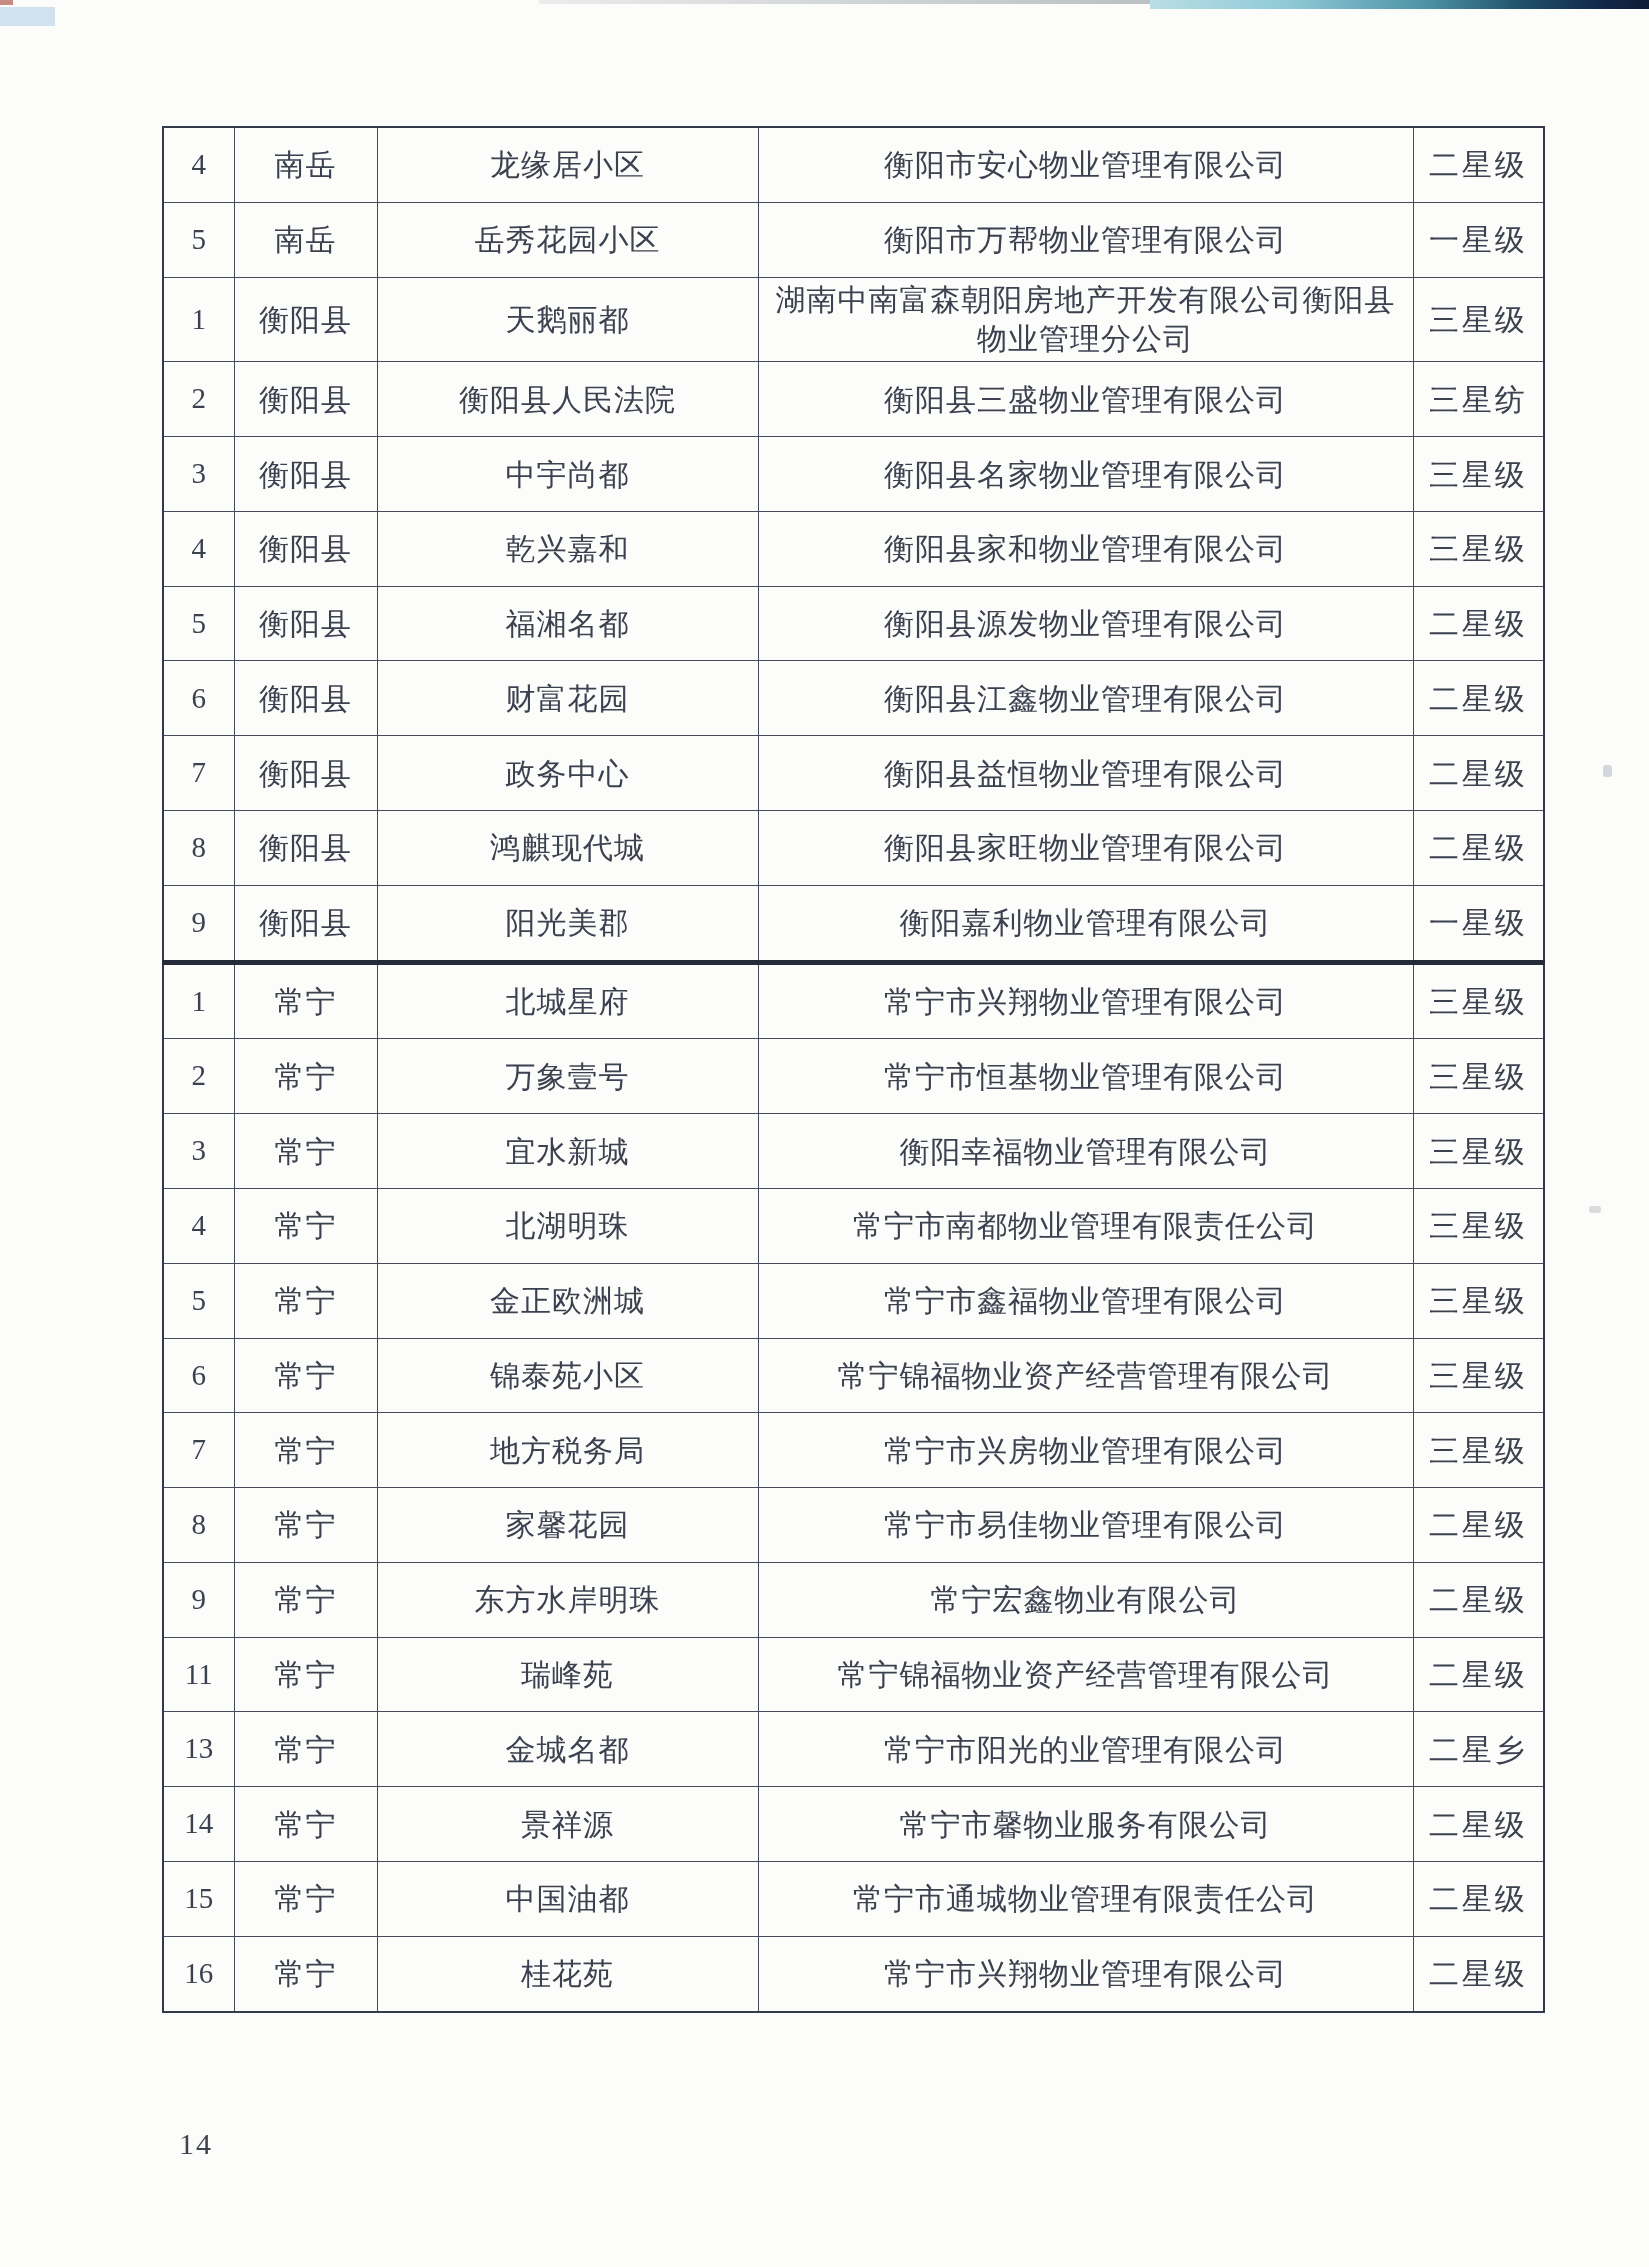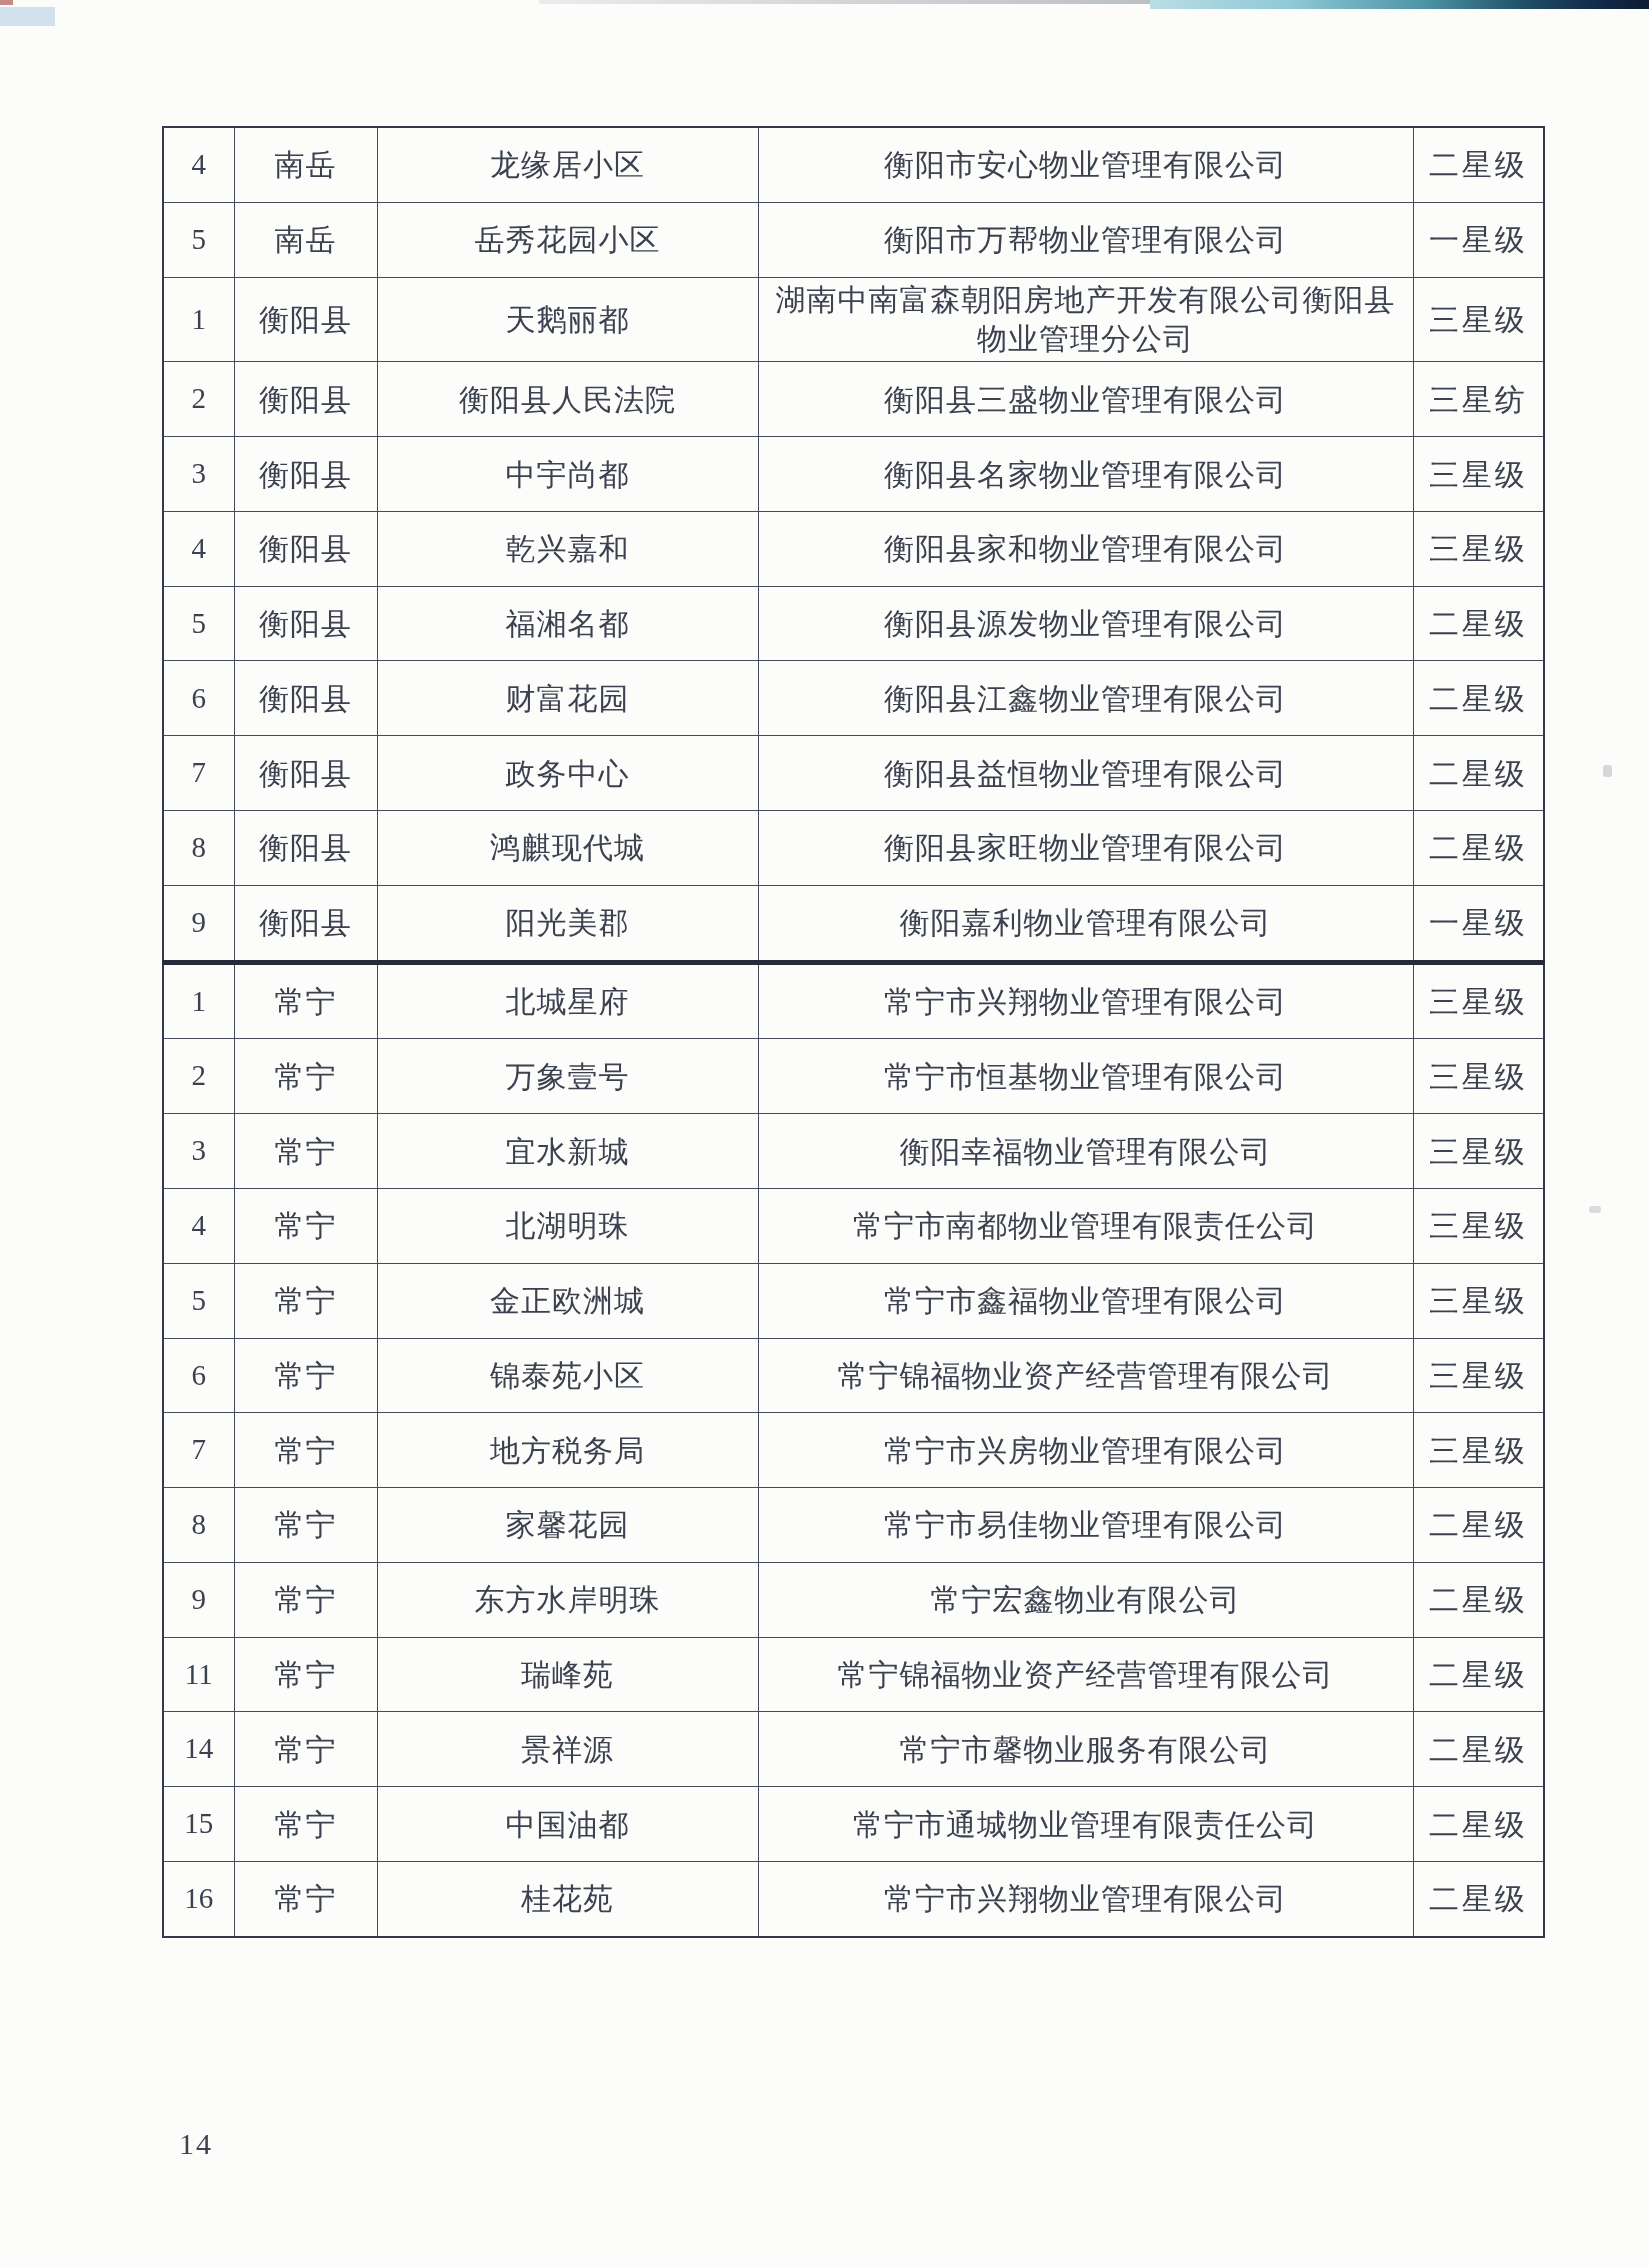--- a/index.html
+++ b/index.html
@@ -231,20 +231,27 @@
           <td class="col-rating">二星级</td>
         </tr>
         <tr>
           <td class="col-no">11</td>
           <td class="col-district">常宁</td>
           <td class="col-community">瑞峰苑</td>
           <td class="col-company">常宁锦福物业资产经营管理有限公司</td>
           <td class="col-rating">二星级</td>
         </tr>
         <tr>
+          <td class="col-no">13</td>
+          <td class="col-district">常宁</td>
+          <td class="col-community">金城名都</td>
+          <td class="col-company">常宁市阳光的业管理有限公司</td>
+          <td class="col-rating">二星乡</td>
+        </tr>
+        <tr>
           <td class="col-no">14</td>
           <td class="col-district">常宁</td>
           <td class="col-community">景祥源</td>
           <td class="col-company">常宁市馨物业服务有限公司</td>
           <td class="col-rating">二星级</td>
         </tr>
         <tr>
           <td class="col-no">15</td>
           <td class="col-district">常宁</td>
           <td class="col-community">中国油都</td>

